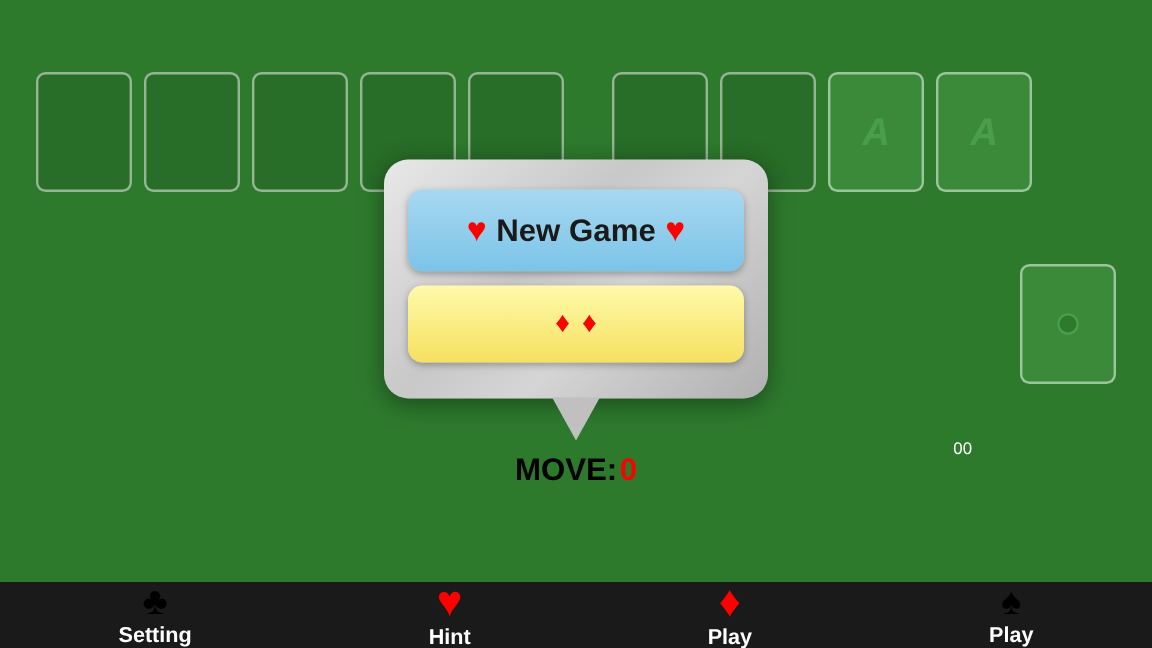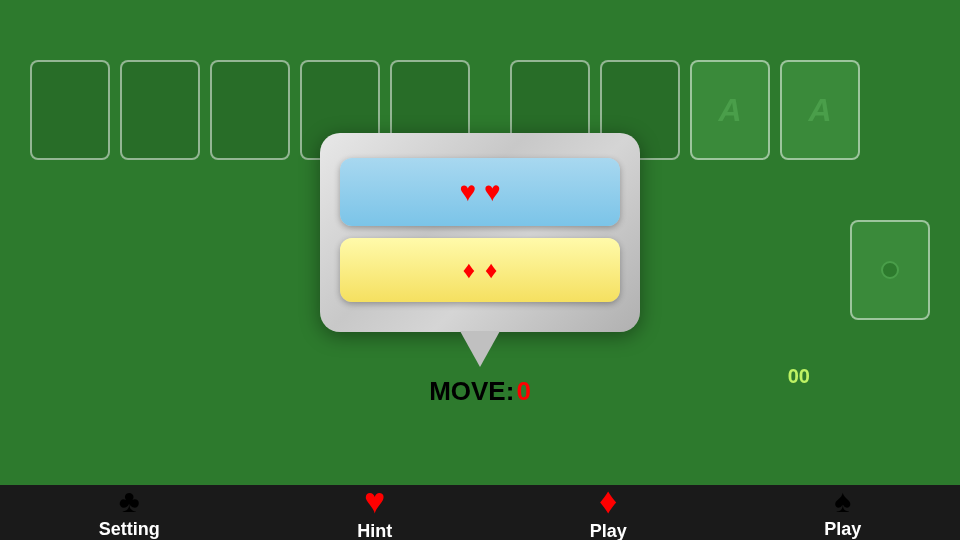--- a/index.html
+++ b/index.html
@@ -69,23 +69,23 @@
       border-radius: 50%;
       background-color: #2d7a2d;
       border: 2px solid #4a9e4a;
     }
 
     
     .score-display {
       position: absolute;
       top: 365px;
       right: 150px;
-      color: #bef264;
-      font-size: 20px;
-      font-weight: bold;
+      color: #ffffff;
+      font-size: 14px;
+      font-weight: normal;
     }
 
     
     .move-display {
       position: absolute;
       top: 376px;
       left: 50%;
       transform: translateX(-50%);
       color: red;
       font-size: 26px;
@@ -264,20 +264,21 @@
 
   <div class="move-display">
     <span class="move-label">MOVE:</span>
     <span style="color:red;">0</span>
   </div>
 
   <div class="modal-overlay">
     <div class="modal-bubble">
       <button class="btn-new-game">
         <span class="heart-red">♥</span>
+        <span>New Game</span>
         <span class="heart-red">♥</span>
       </button>
       <button class="btn-replay">
         <span class="diamond-red">♦</span>
         <span class="diamond-red">♦</span>
       </button>
     </div>
   </div>
 
   <div class="bottom-bar">

